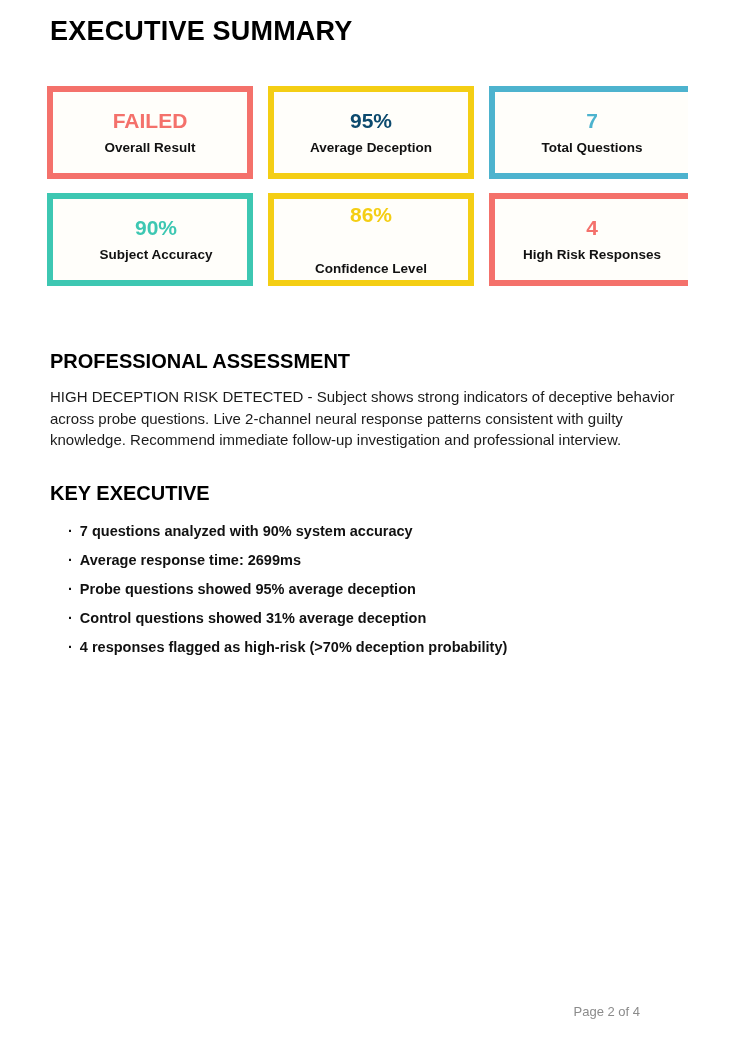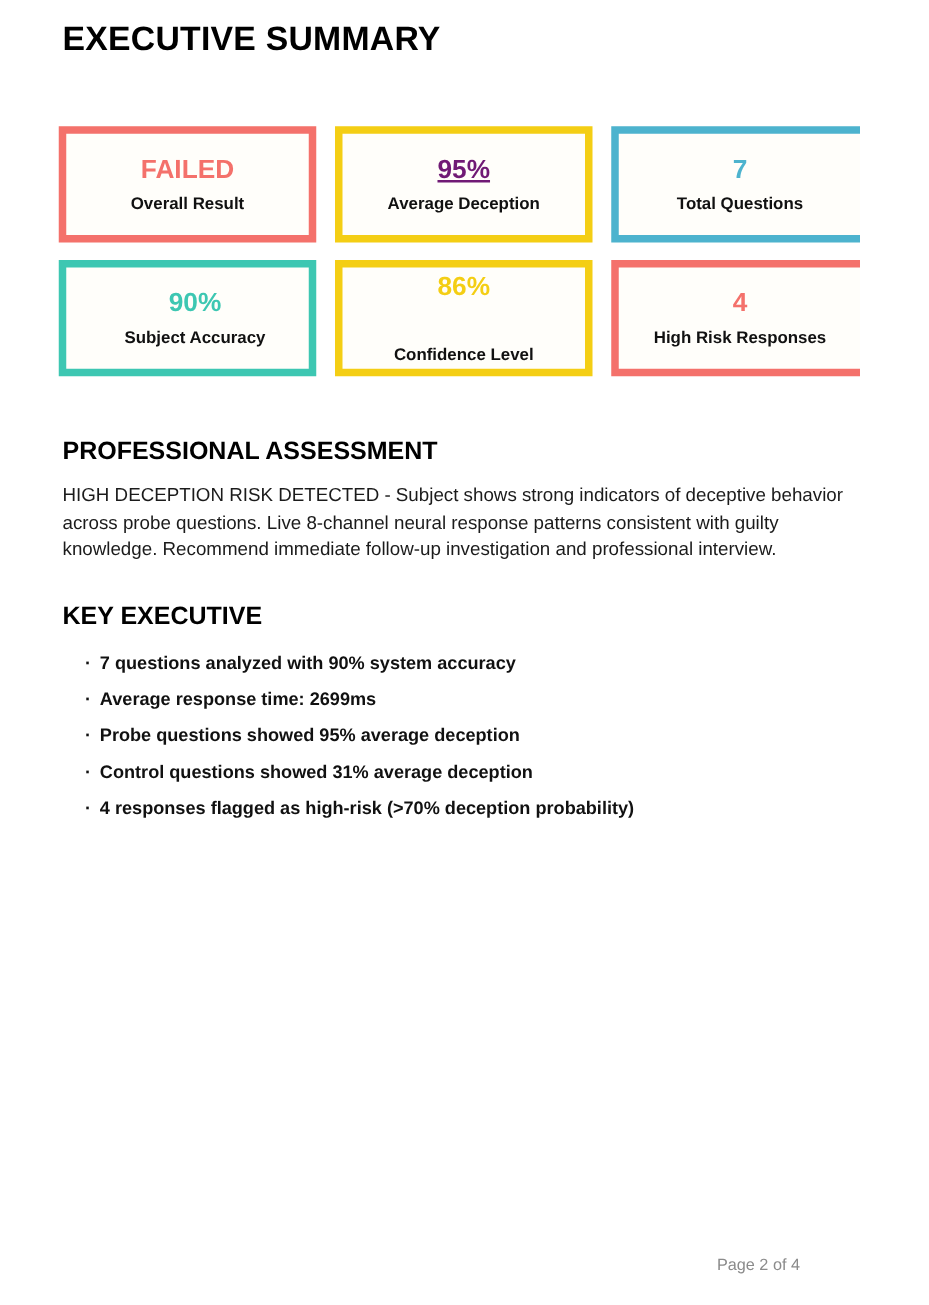--- a/index.html
+++ b/index.html
@@ -17,21 +17,21 @@
     left: 50px;
     top: 16px;
     font-size: 27px;
     font-weight: bold;
     letter-spacing: 0.2px;
     color: #000000;
   }
   .cards-grid {
     position: absolute;
     left: 47px;
-    top: 101px;
+    top: 86px;
     width: 649px;
     display: grid;
     grid-template-columns: repeat(3, 206px);
     grid-auto-rows: 93px;
     column-gap: 15px;
     row-gap: 14px;
   }
   .card {
     box-sizing: border-box;
     border: 6px solid #cccccc;
@@ -107,21 +107,21 @@
   <div class="doc-title">EXECUTIVE SUMMARY</div>
 
   <div class="cards-grid">
 
     <div class="card" style="border-color: rgb(244, 113, 107);">
       <div class="card-value" style="color: rgb(244, 113, 107);">FAILED</div>
       <div class="card-label">Overall Result</div>
     </div>
 
     <div class="card" style="border-color: rgb(244, 206, 20);">
-      <div class="card-value" style="color: #701a75; text-decoration: underline;">95%</div>
+      <div class="card-value" style="color: #0c4a6e;">95%</div>
       <div class="card-label">Average Deception</div>
     </div>
 
     <div class="card" style="border-color: rgb(77, 179, 206);">
       <div class="card-value" style="color: rgb(77, 179, 206);">7</div>
       <div class="card-label">Total Questions</div>
     </div>
 
     <div class="card" style="border-color: rgb(61, 199, 178); padding-left: 12px;">
       <div class="card-value" style="color: rgb(61, 199, 178);">90%</div>
@@ -135,21 +135,21 @@
 
     <div class="card" style="border-color: rgb(244, 113, 107);">
       <div class="card-value" style="color: rgb(244, 113, 107);">4</div>
       <div class="card-label">High Risk Responses</div>
     </div>
 
   </div>
 
   <div class="section-heading heading-assessment">PROFESSIONAL ASSESSMENT</div>
 
-  <div class="assessment-body">HIGH DECEPTION RISK DETECTED - Subject shows strong indicators of deceptive behavior across probe questions. Live 8-channel neural response patterns consistent with guilty knowledge. Recommend immediate follow-up investigation and professional interview.</div>
+  <div class="assessment-body">HIGH DECEPTION RISK DETECTED - Subject shows strong indicators of deceptive behavior across probe questions. Live 2-channel neural response patterns consistent with guilty knowledge. Recommend immediate follow-up investigation and professional interview.</div>
 
   <div class="section-heading heading-findings">KEY EXECUTIVE</div>
 
   <div class="findings-list">
     <div class="bullet-row">
       <span class="bullet">·</span>
       <span class="bullet-text">7 questions analyzed with 90% system accuracy</span>
     </div>
     <div class="bullet-row">
       <span class="bullet">·</span>

